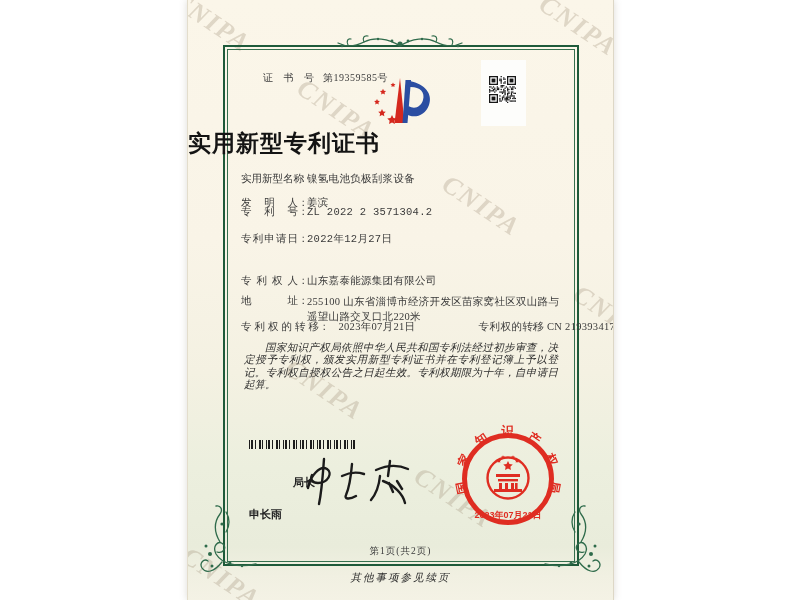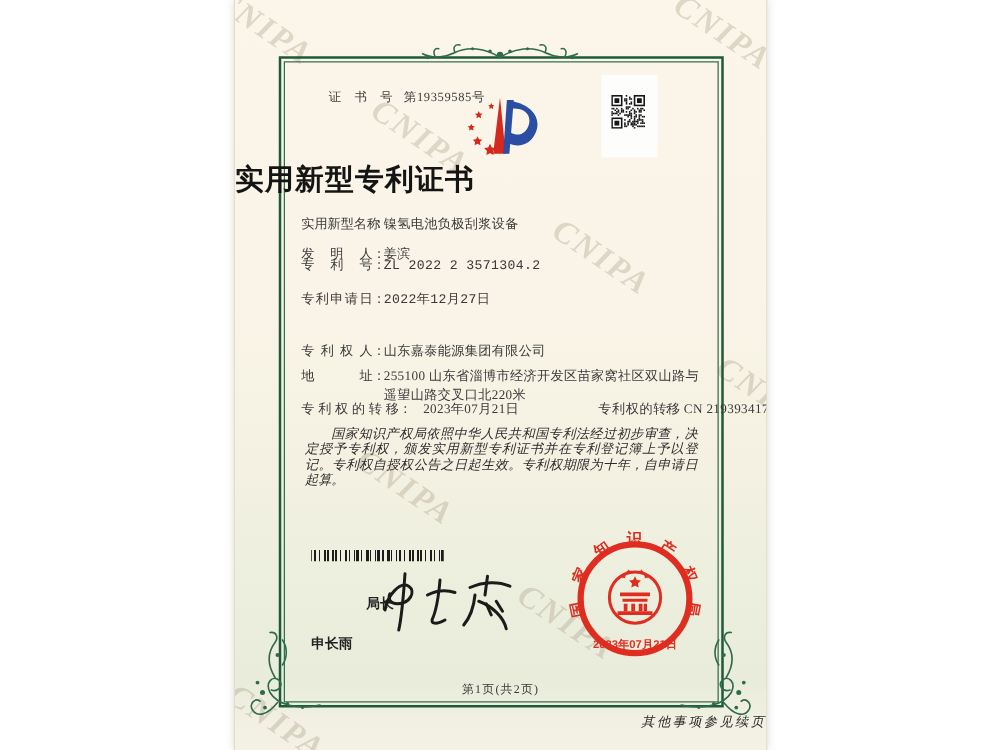--- a/index.html
+++ b/index.html
@@ -43,21 +43,21 @@
   .paras p{margin:0 0 6px 0;text-indent:2em;}
 
   .barcode{position:absolute;left:61px;top:440px;width:106px;height:9px;
     background-image:repeating-linear-gradient(90deg,#1c1c1c 0 1px,transparent 1px 2px,#1c1c1c 2px 4px,transparent 4px 6px,#1c1c1c 6px 7px,transparent 7px 10px,#1c1c1c 10px 12px,transparent 12px 13px,#1c1c1c 13px 14px,transparent 14px 17px);}
   .post{position:absolute;left:61px;top:475px;font-family:Liberation Serif, serif;font-size:11px;font-weight:600;color:#222;margin-left:44px;}
   .postname{position:absolute;left:61px;top:507px;font-family:"Liberation Sans",sans-serif;font-size:11px;font-weight:600;color:#222;}
   .signature{position:absolute;left:112px;top:452px;}
   .seal{position:absolute;left:264px;top:421px;opacity:.95;}
 
   .pageinfo{position:absolute;left:0;top:545px;width:100%;text-align:center;font-size:9.5px;color:#3a3a3a;letter-spacing:1px;}
-  .note{position:absolute;left:0;top:571px;width:100%;text-align:right;font-size:10.5px;font-style:italic;
+  .note{position:absolute;left:0;top:571px;width:100%;text-align:center;font-size:10.5px;font-style:italic;
     letter-spacing:2px;color:#2c2c2c;}
 </style>
 </head>
 <body>
 
 <div class="stage">
   <div class="paper">
 
     <span class="wm" style="left:23px;top:22px">CNIPA</span>
     <span class="wm" style="left:390px;top:26px">CNIPA</span>

